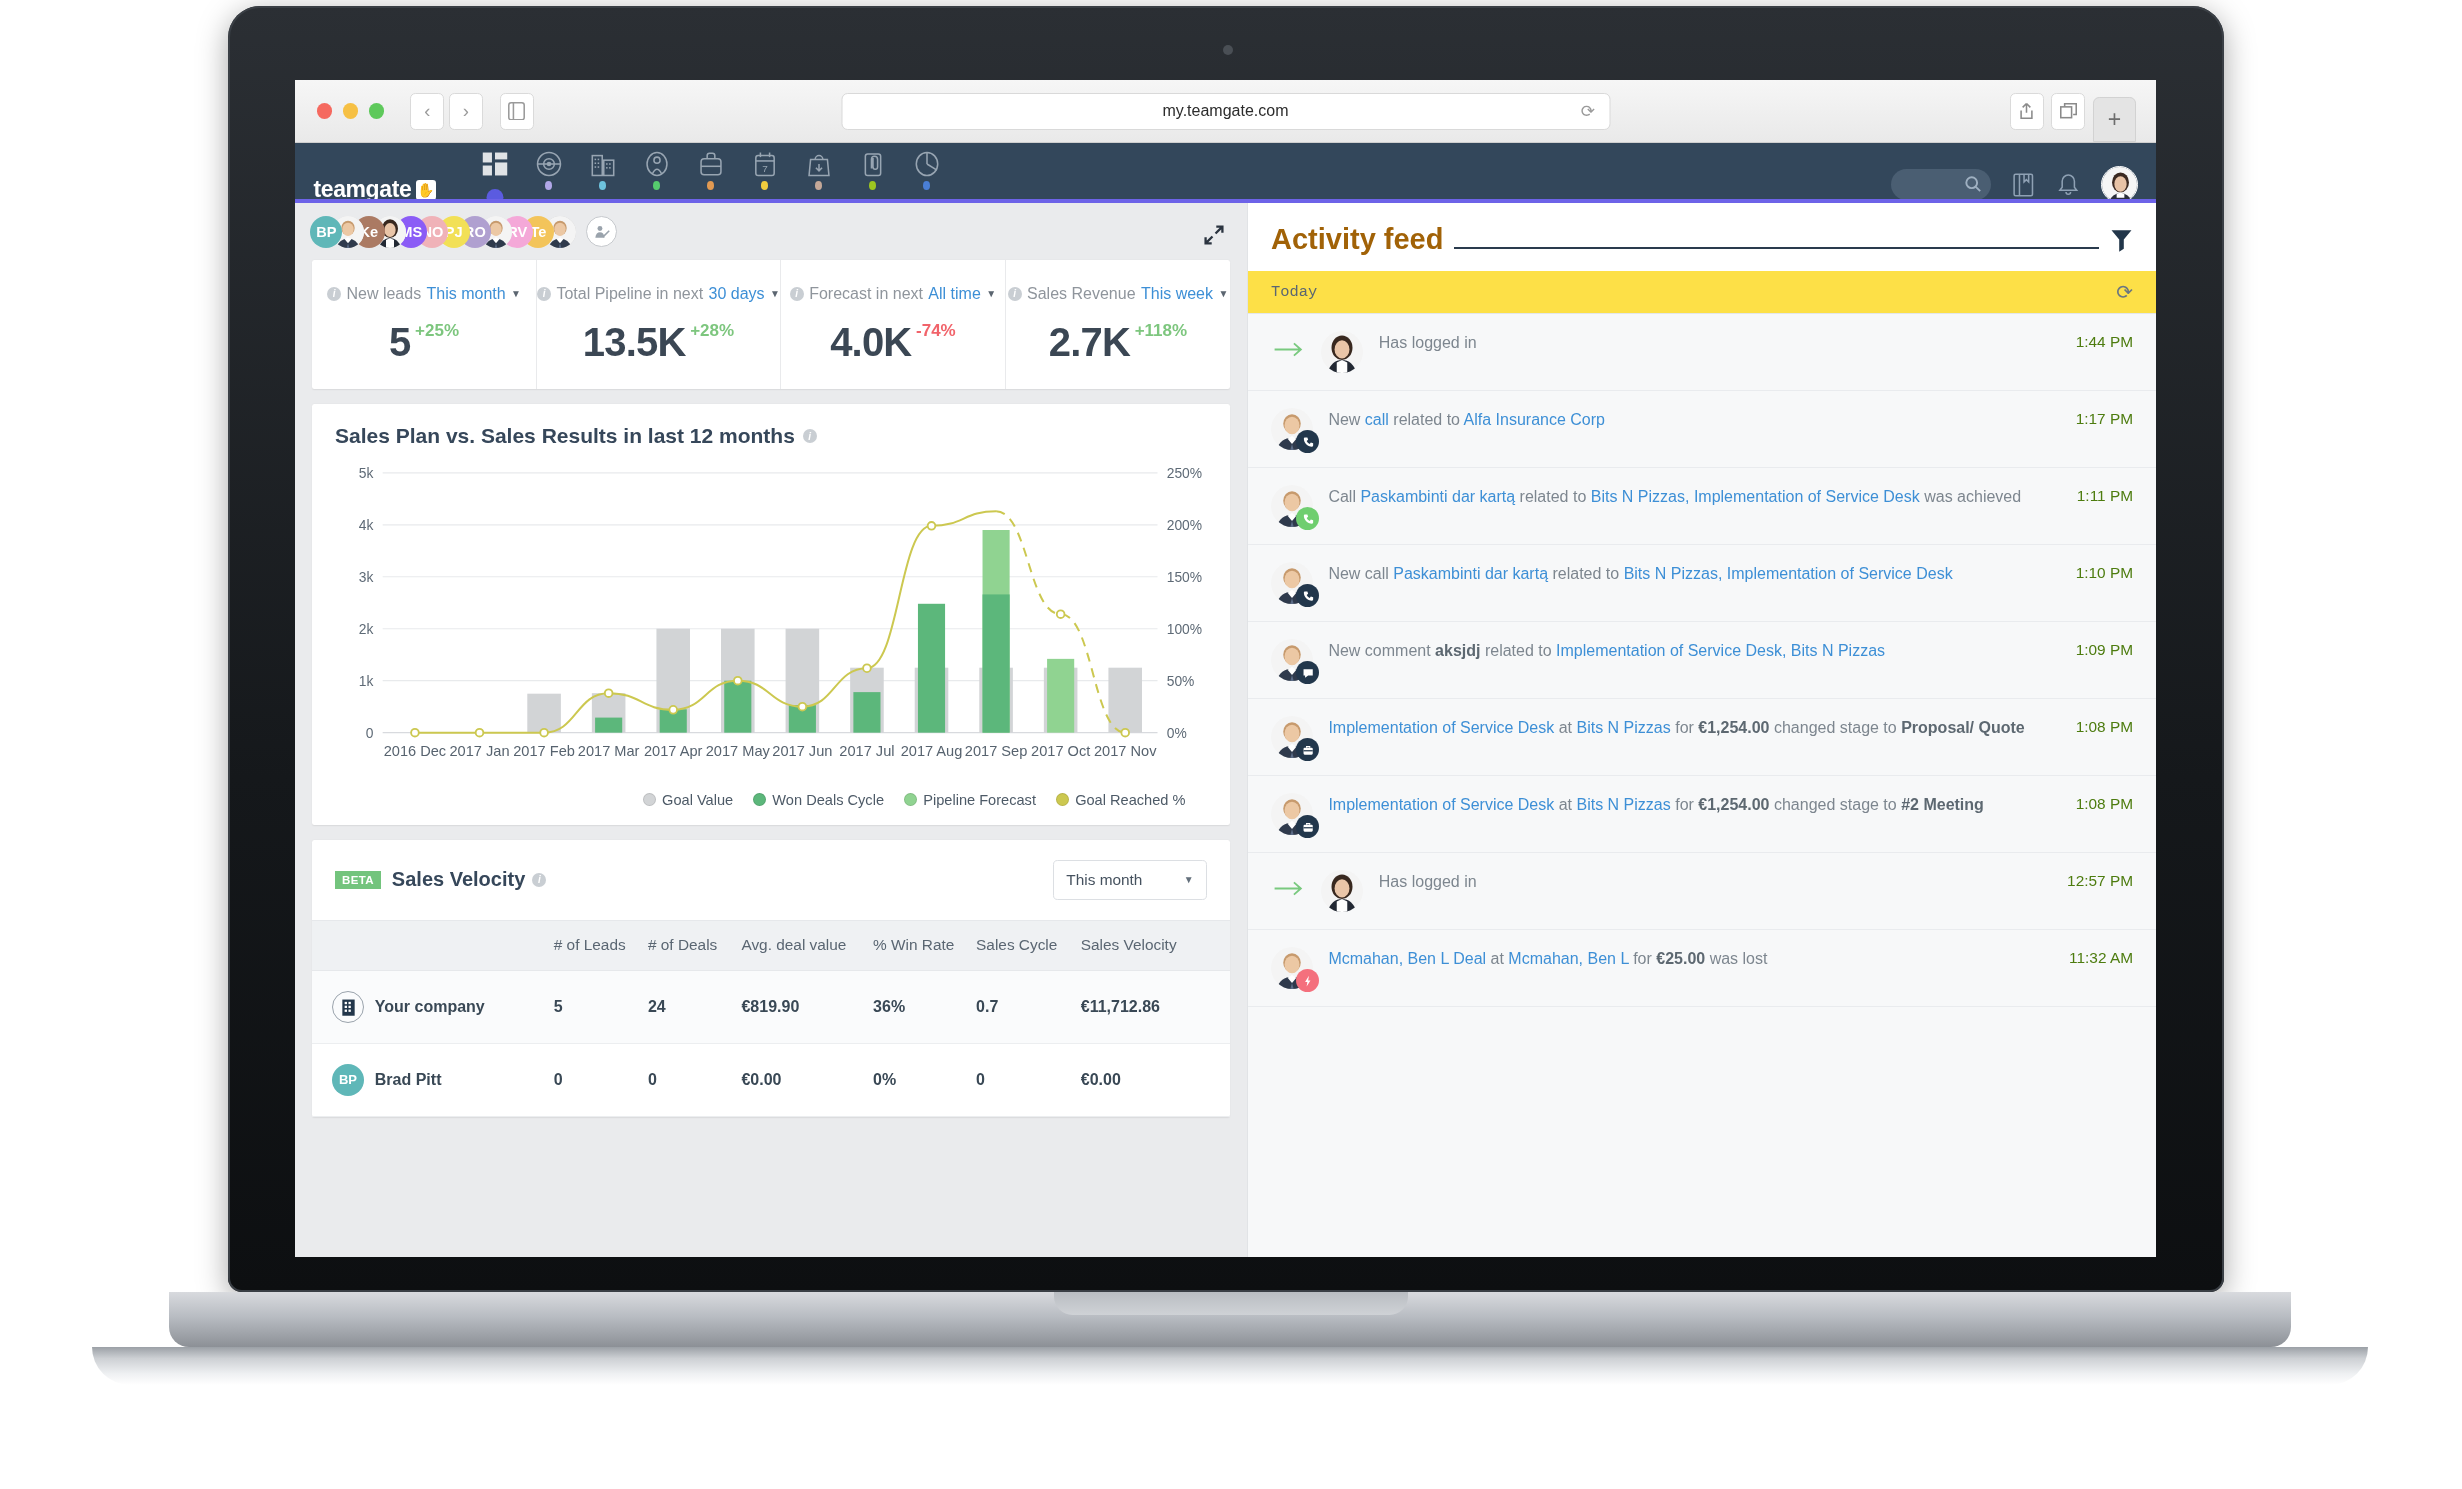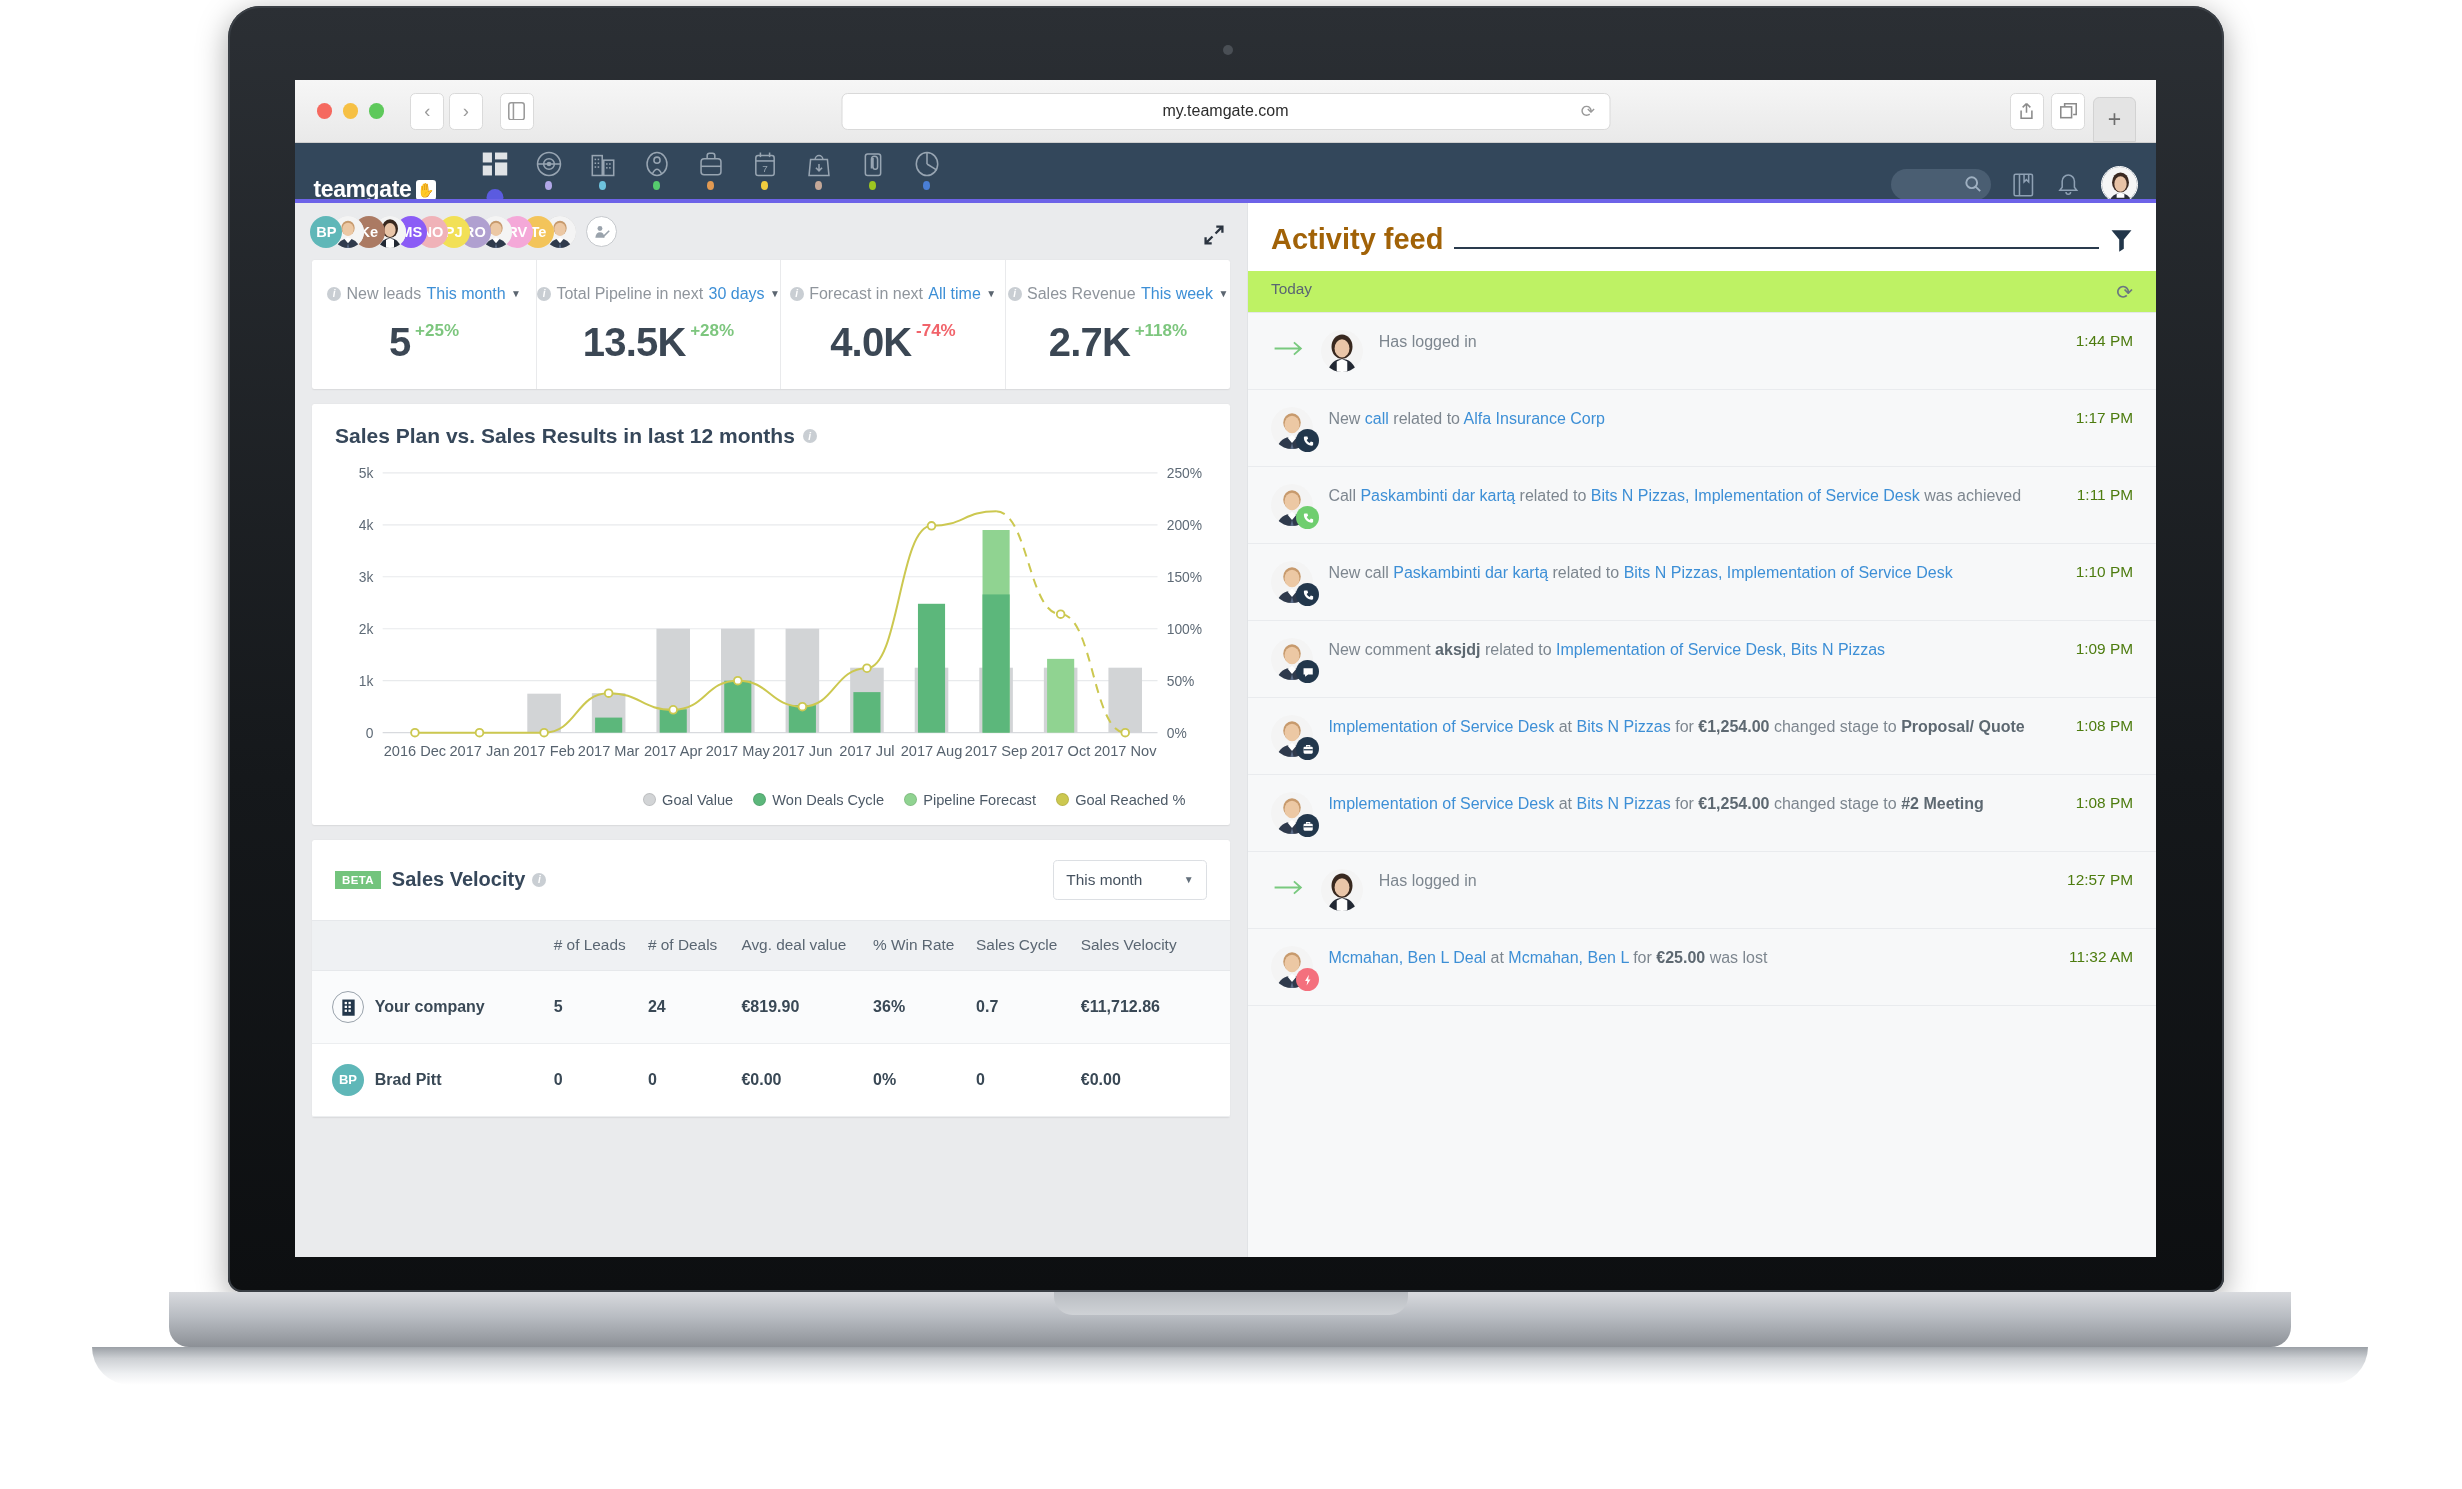--- a/index.html
+++ b/index.html
@@ -181,22 +181,22 @@
   .row-av { width:32px; height:32px; border-radius:50%; display:flex; align-items:center; justify-content:center; color:#fff; font-size:13px; font-weight:700;}
   .co-ic { width:32px; height:32px; border-radius:50%; border:1.2px solid #9aa3ac; display:flex; align-items:center; justify-content:center; }
   .col-lead { width: 115px; } .col-deal { width:115px; } .col-avg { width: 161px; }
   .col-win { width:131px; } .col-cyc { width:131px; } .col-vel { width: 177px; }
 
   
   .feed-head { padding: 20px 23px 15.4px 23px; background:#ffffff; display:flex; align-items:flex-end; gap:10.8px; }
   .feed-title { font-size: 29px; font-weight:700; color:#a16207; }
   .feed-rule { flex:1; border-bottom: 2.3px solid #2a3b4d; margin-bottom: 7px; }
   .feed-today {
-    background:#bef264; padding: 8.5px 23px; font-size:15.4px; color:#5a6672;
-    display:flex; align-items:flex-start; border-bottom:0.8px solid #e4e7ea;
+    background:#fde047; padding: 8.5px 23px; font-size:15.4px; color:#5a6672;
+    display:flex; align-items:center; border-bottom:0.8px solid #e4e7ea;font-family:Liberation Mono, monospace;
   }
   .feed-list { background:#f7f8f9; }
   .feed-item {
     display:flex; padding: 17px 23px; border-bottom:0.8px solid #e9ebee; align-items:flex-start; gap:15.4px;
   }
   .f-arrow { width:35px; display:flex; align-items:center; justify-content:center; padding-top:9.2px; }
   .f-av { position:relative; width: 42px; height:42px; flex:0 0 42px; }
   .f-av .circ { width:42px; height:42px; border-radius:50%; overflow:hidden; }
   .f-badge {
     position:absolute; right:-6.2px; bottom:-3.1px; width:23px; height:23px; border-radius:50%;

